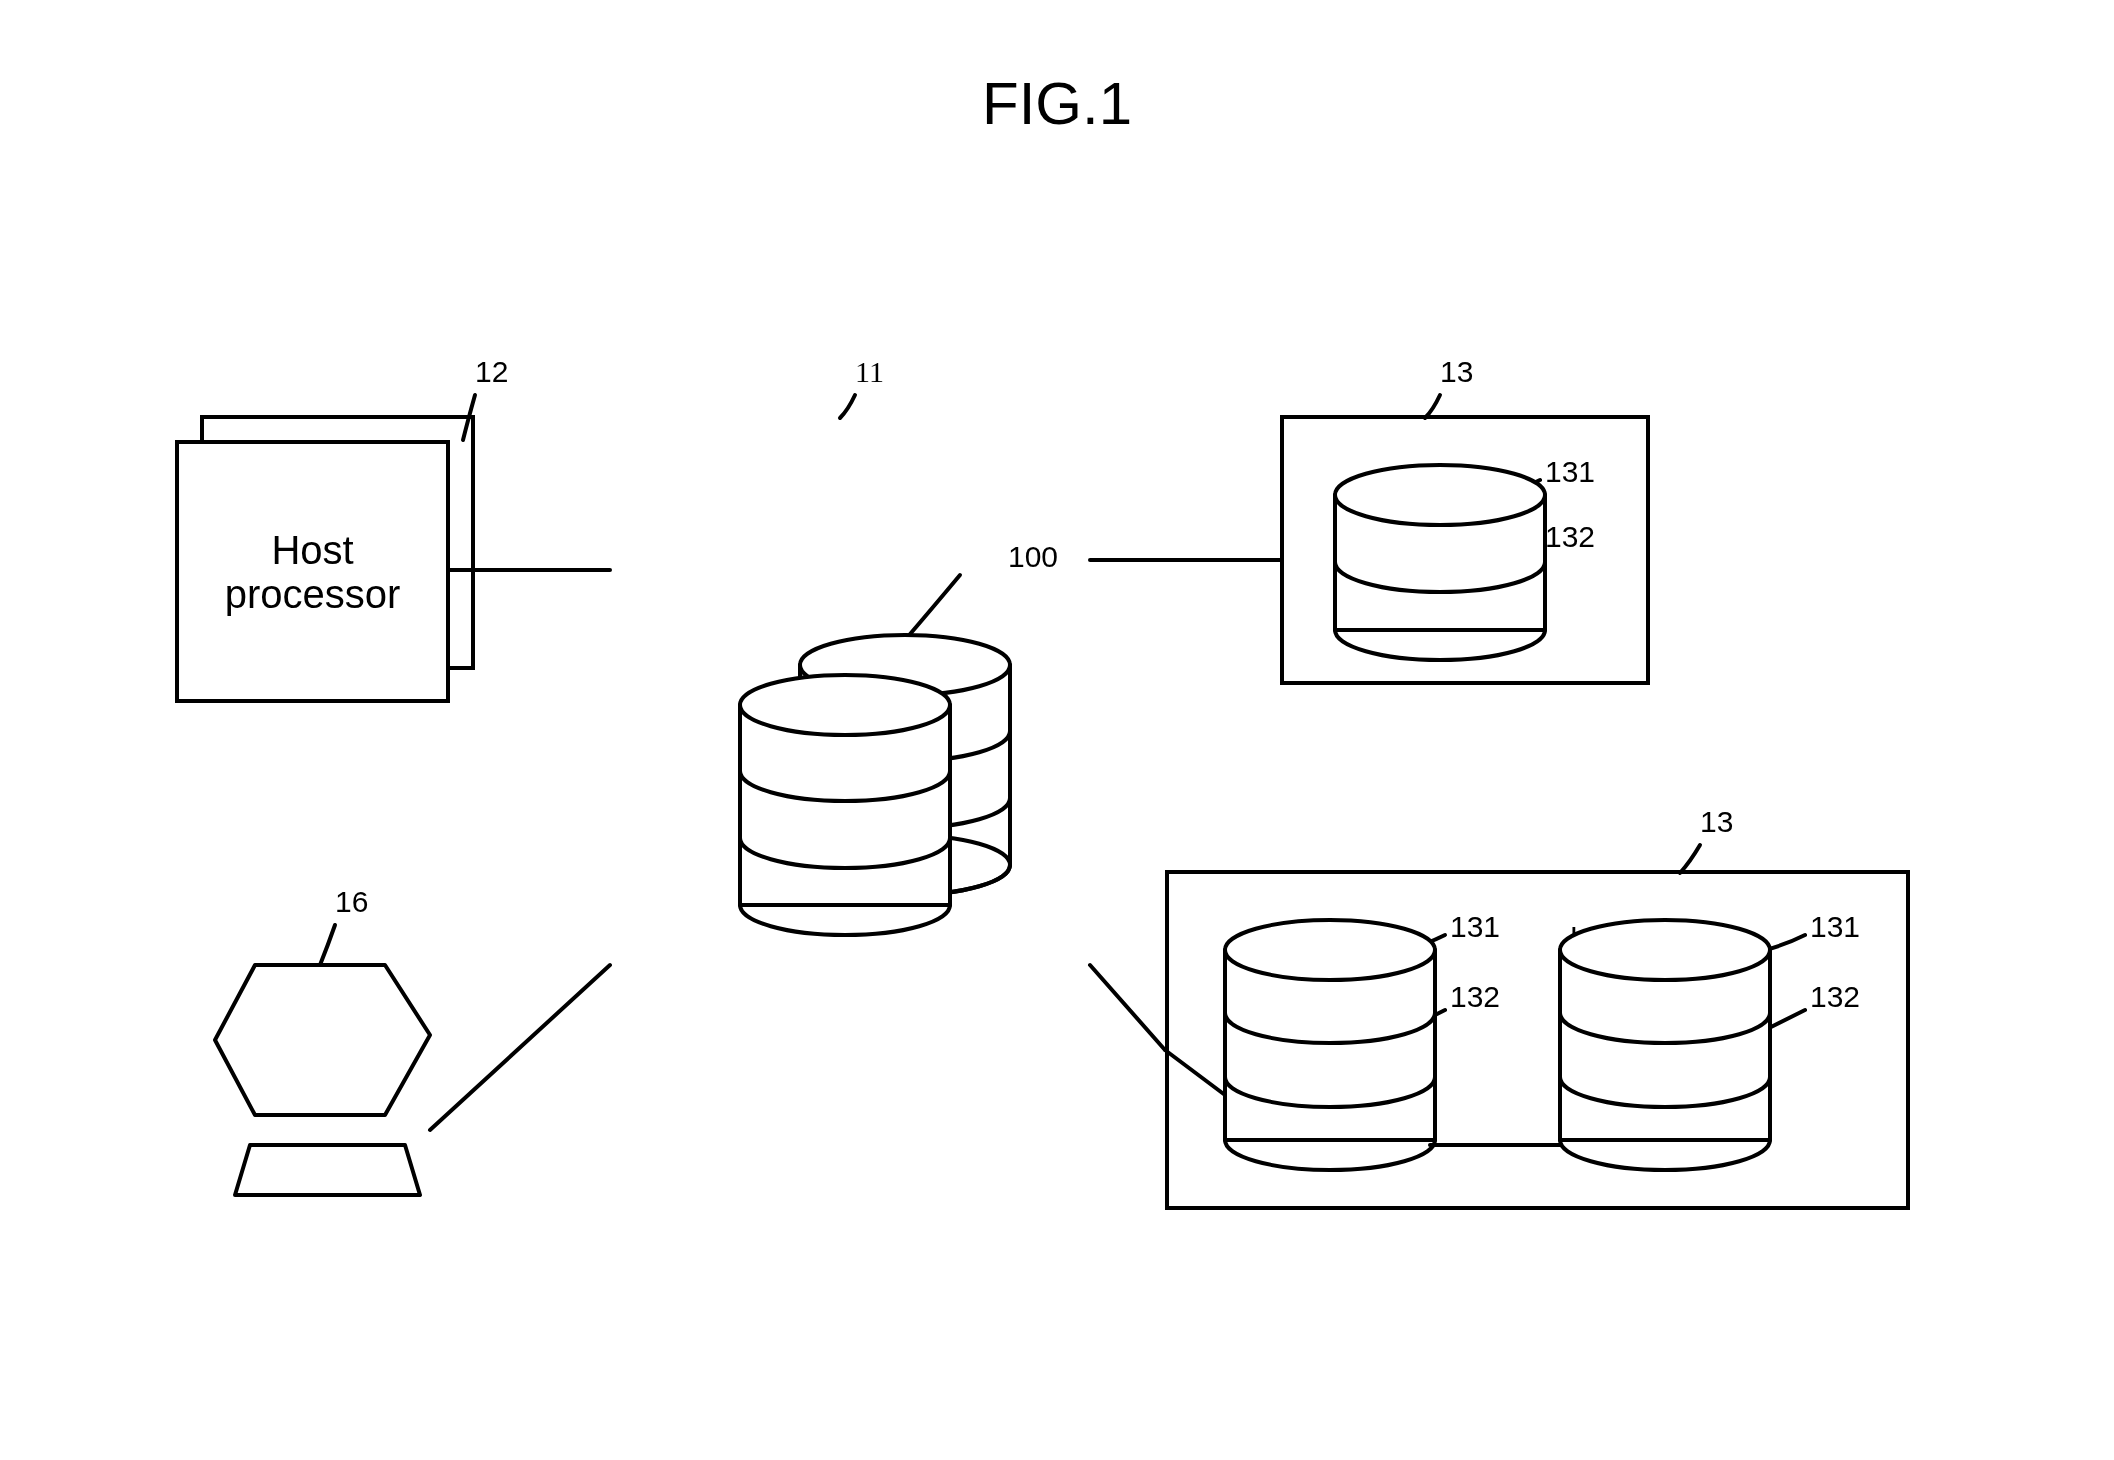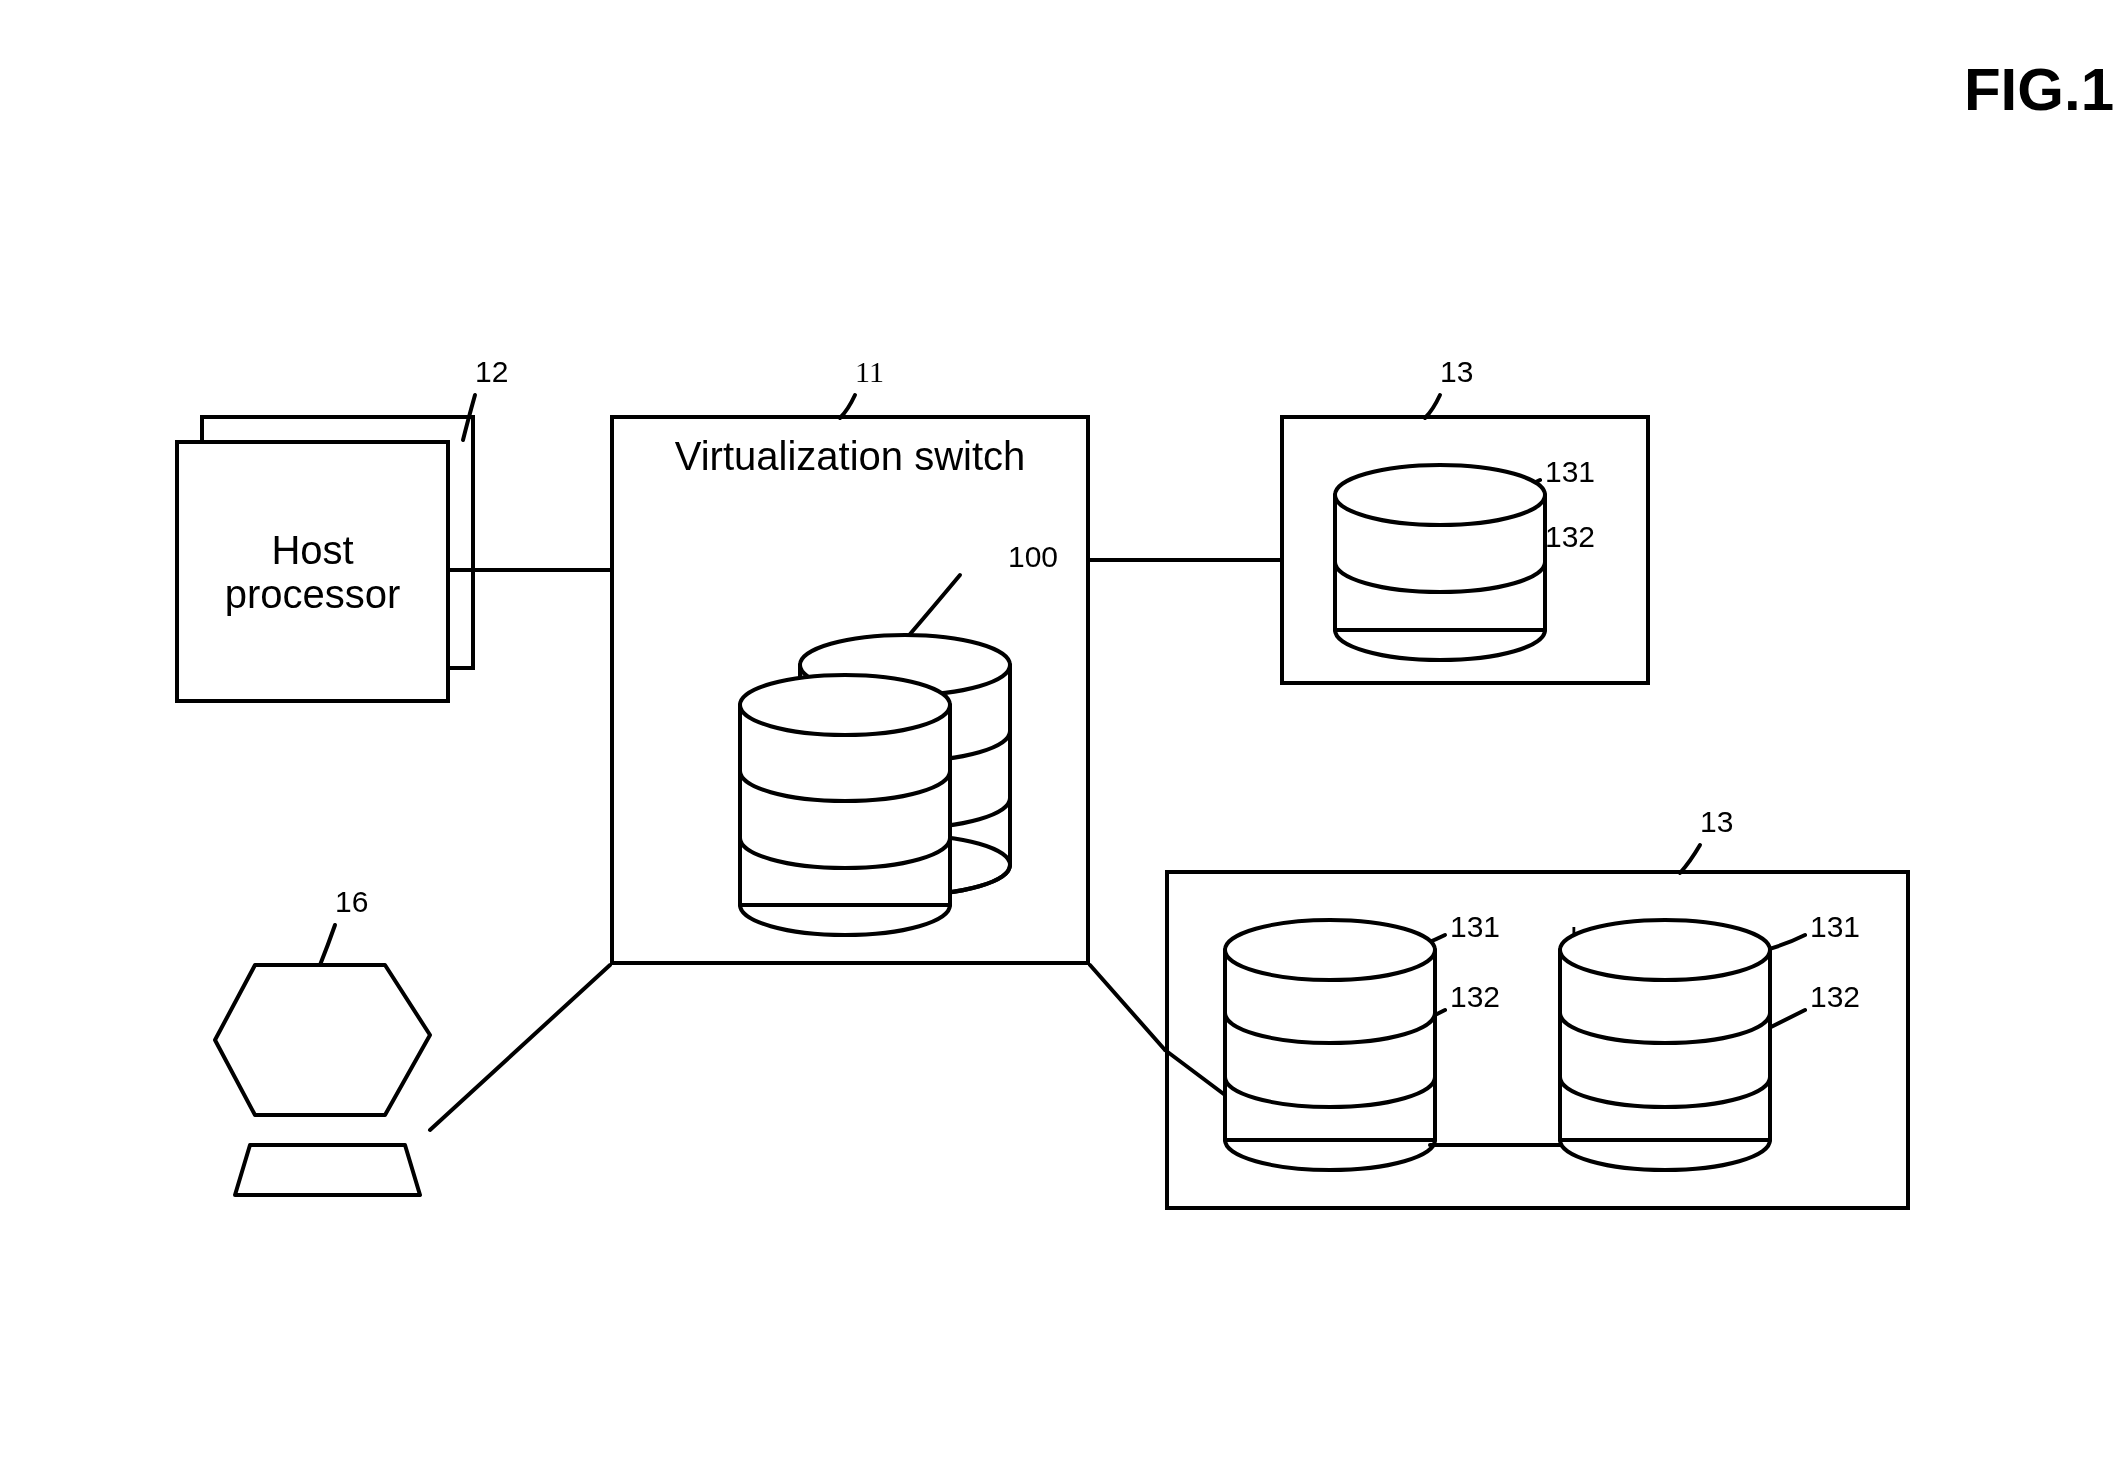--- a/index.html
+++ b/index.html
@@ -9,26 +9,26 @@
     font-family: Arial, Helvetica, sans-serif;
   }
   .stage {
     position: relative;
     width: 2114px;
     height: 1460px;
     background: #fff;
   }
   .fig-title {
     position: absolute;
-    top: 55px;
+    top: 69px;
     left: 0;
     width: 100%;
-    text-align: right;
+    text-align: center;
     font-size: 60px;
-    font-weight: bold;
+    font-weight: normal;
   }
   
   .box {
     position: absolute;
     border: 4px solid #000;
     background: #fff;
     box-sizing: border-box;
   }
   .label-text {
     font-size: 40px;
@@ -70,23 +70,20 @@
 
   <div class="box" style="left:200px; top:415px; width:275px; height:255px;"></div>
   <div class="box" style="left:175px; top:440px; width:275px; height:263px; display:flex; align-items:center; justify-content:center;">
     <div class="label-text">
       <span>Host</span><br>
       <span>processor</span>
     </div>
   </div>
   <div class="ref-label" style="left:475px; top:355px;">12</div>
 
-  <div class="box" style="left:610px; top:415px; width:480px; height:550px;">
-    <div class="label-text" style="position:absolute; top:15px; left:0; width:100%;">Virtualization switch</div>
-  </div>
   <div class="ref-label" style="left:855px; top:355px;font-family:Liberation Serif, serif;">11</div>
   <div class="ref-label" style="left:1008px; top:540px;">100</div>
 
   <div class="box" style="left:1280px; top:415px; width:370px; height:270px;"></div>
   <div class="ref-label" style="left:1440px; top:355px;">13</div>
   <div class="ref-label" style="left:1545px; top:455px;">131</div>
   <div class="ref-label" style="left:1545px; top:520px;">132</div>
 
   <div class="box" style="left:1165px; top:870px; width:745px; height:340px;"></div>
   <div class="ref-label" style="left:1700px; top:805px;">13</div>

